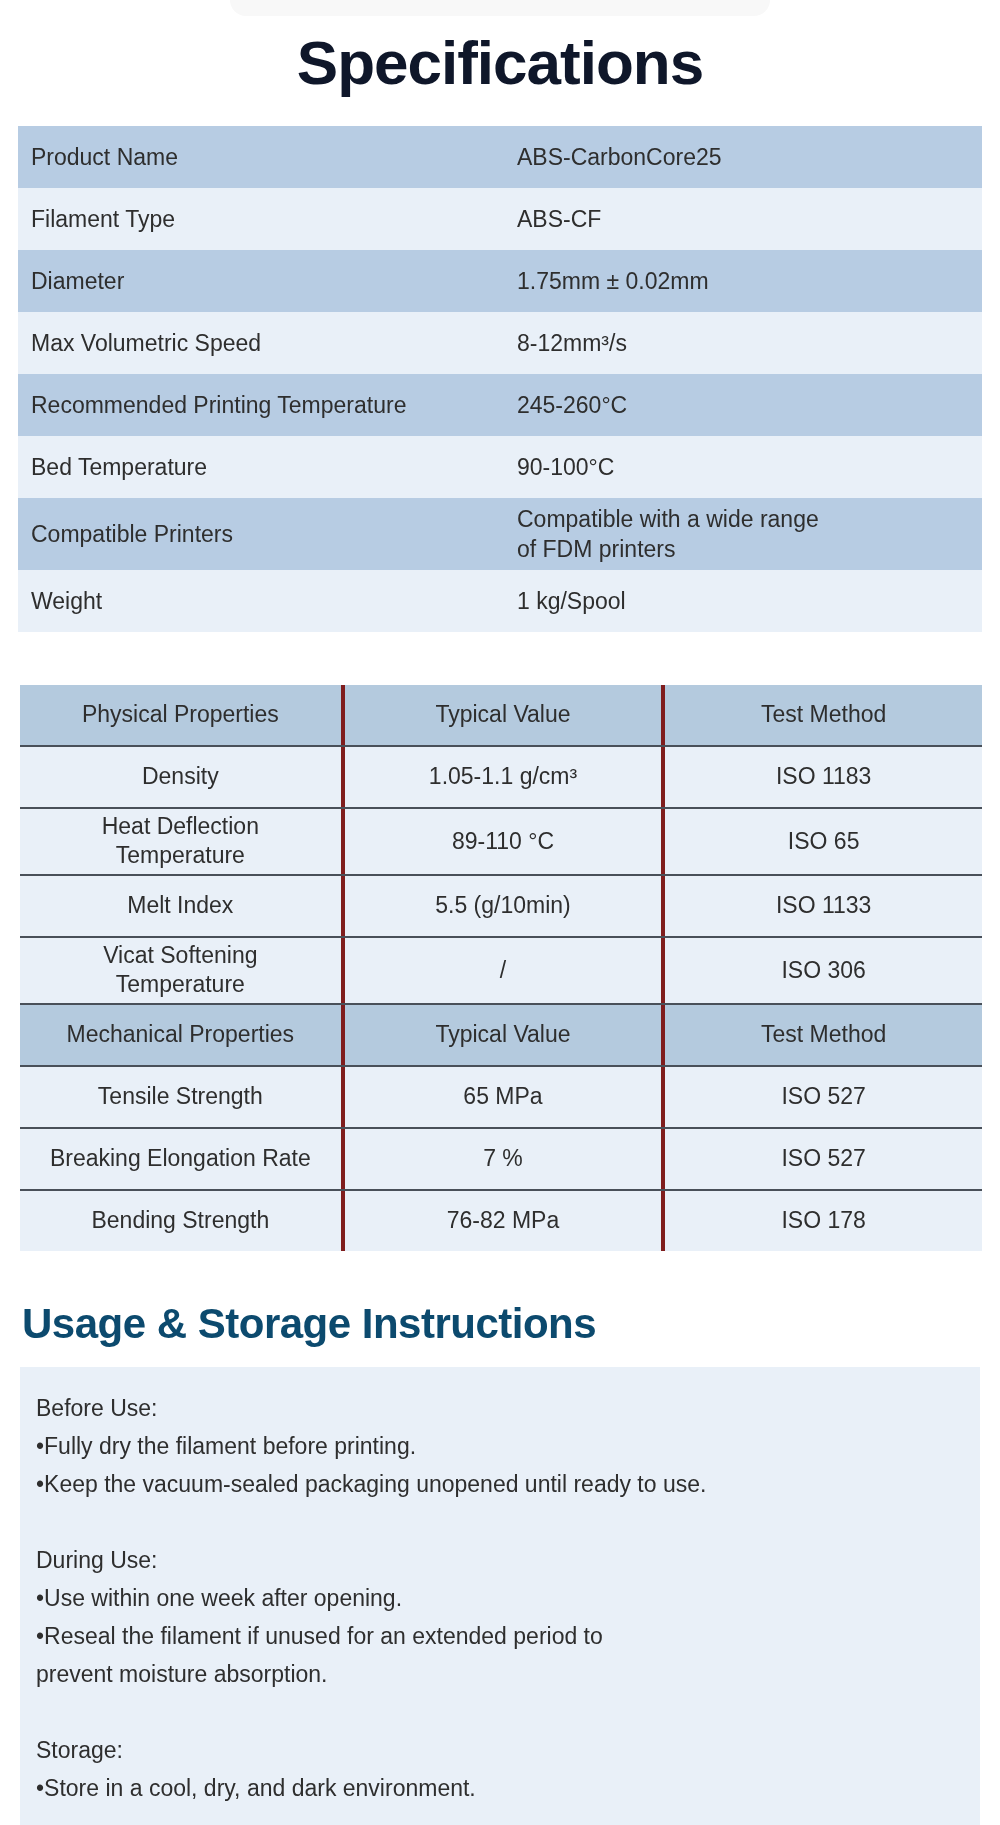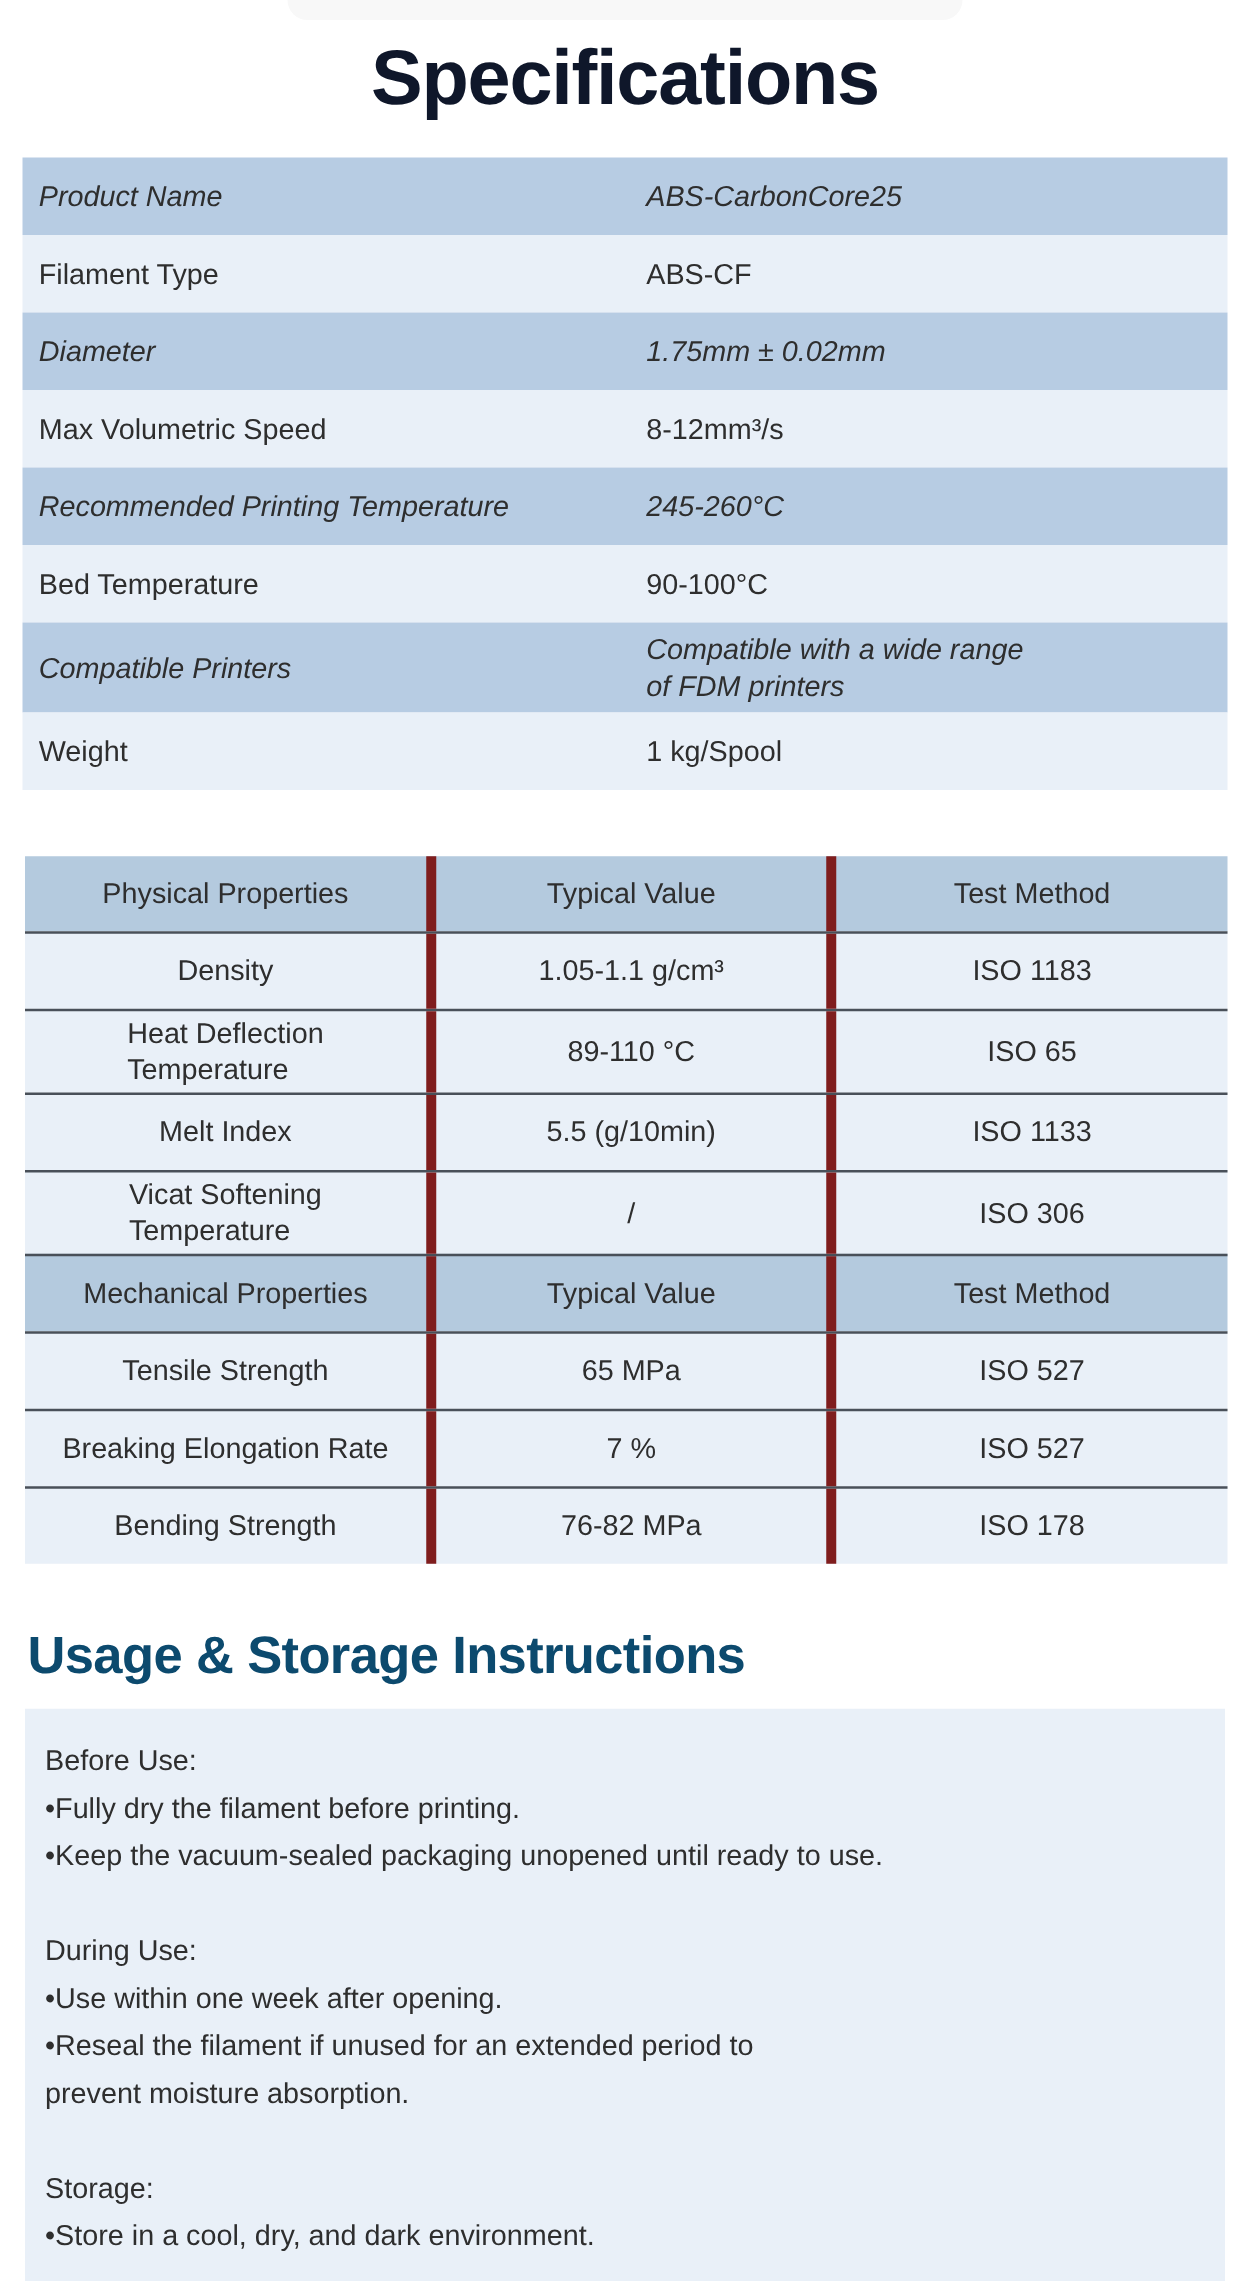--- a/index.html
+++ b/index.html
@@ -33,21 +33,21 @@
   .spec-table {
     margin: 32px 18px 0 18px;
   }
   .spec-row {
     display: flex;
     align-items: center;
     min-height: 62px;
     font-size: 23px;
   }
   .spec-row.tall { min-height: 72px; }
-  .spec-row.dark  { background: #b7cce3; font-style: italic; }
+  .spec-row.dark  { background: #b7cce3; }
   .spec-row.light { background: #e9f0f8; }
   .spec-label {
     width: 499px;
     box-sizing: border-box;
     padding-left: 13px;
     flex-shrink: 0;
   }
   .spec-value {
     flex: 1;
     white-space: pre-line;
@@ -61,29 +61,29 @@
     display: grid;
     grid-template-columns: 1fr 1fr 1fr;
   }
   .props-row + .props-row { border-top: 2px solid #495059; }
   .props-row.header { background: #b4cade; }
   .props-row.data   { background: #e9f0f8; }
   .props-cell {
     display: flex;
     align-items: center;
     justify-content: center;
-    text-align: left;
+    text-align: center;
     min-height: 60px;
     padding: 3px 4px;
     box-sizing: border-box;
     font-size: 23px;
     line-height: 1.28;
     white-space: pre-line;
   }
-  .props-cell + .props-cell { border-left: 8px solid #7f1d1d; }
+  .props-cell + .props-cell { border-left: 4px solid #7f1d1d; }
   
   .usage-heading {
     margin: 50px 0 0 22px;
     font-size: 42px;
     font-weight: bold;
     color: #0c4a6e;
     line-height: 1.1;
     letter-spacing: -0.5px;
   }
   .usage-panel {

